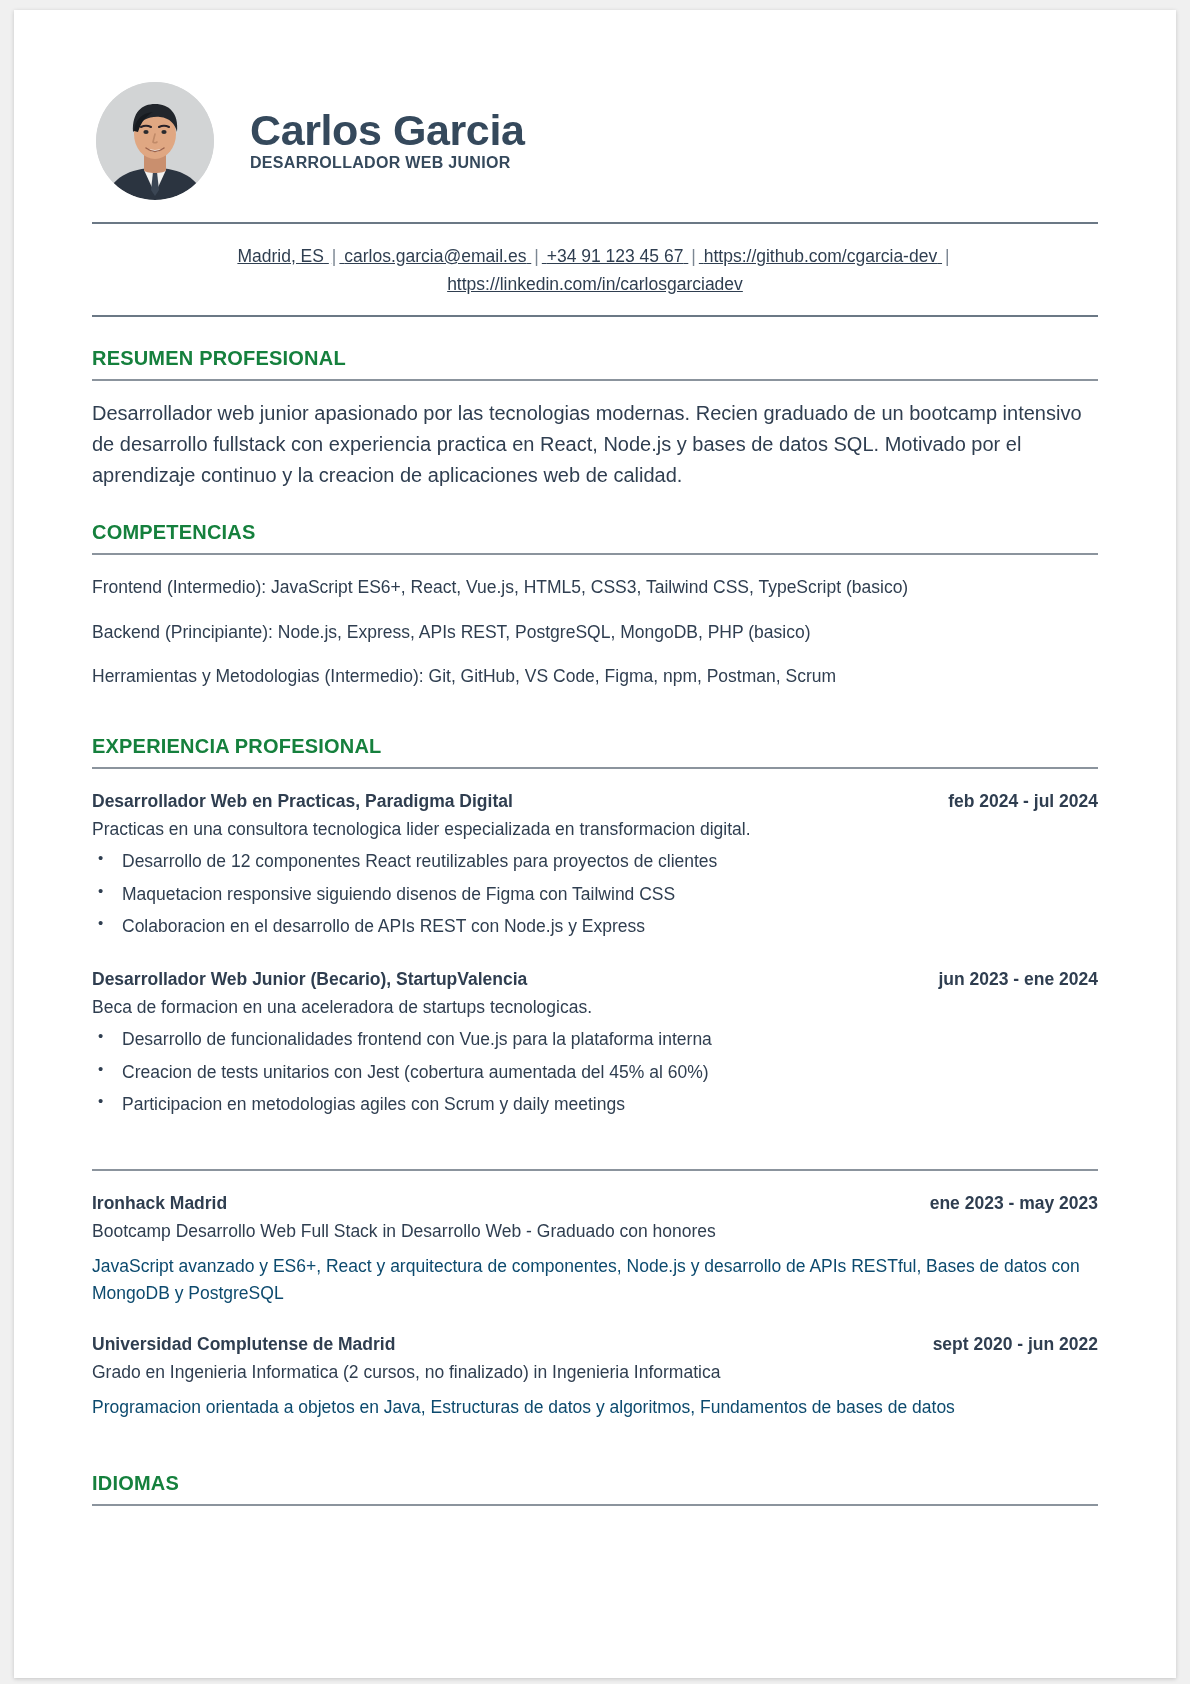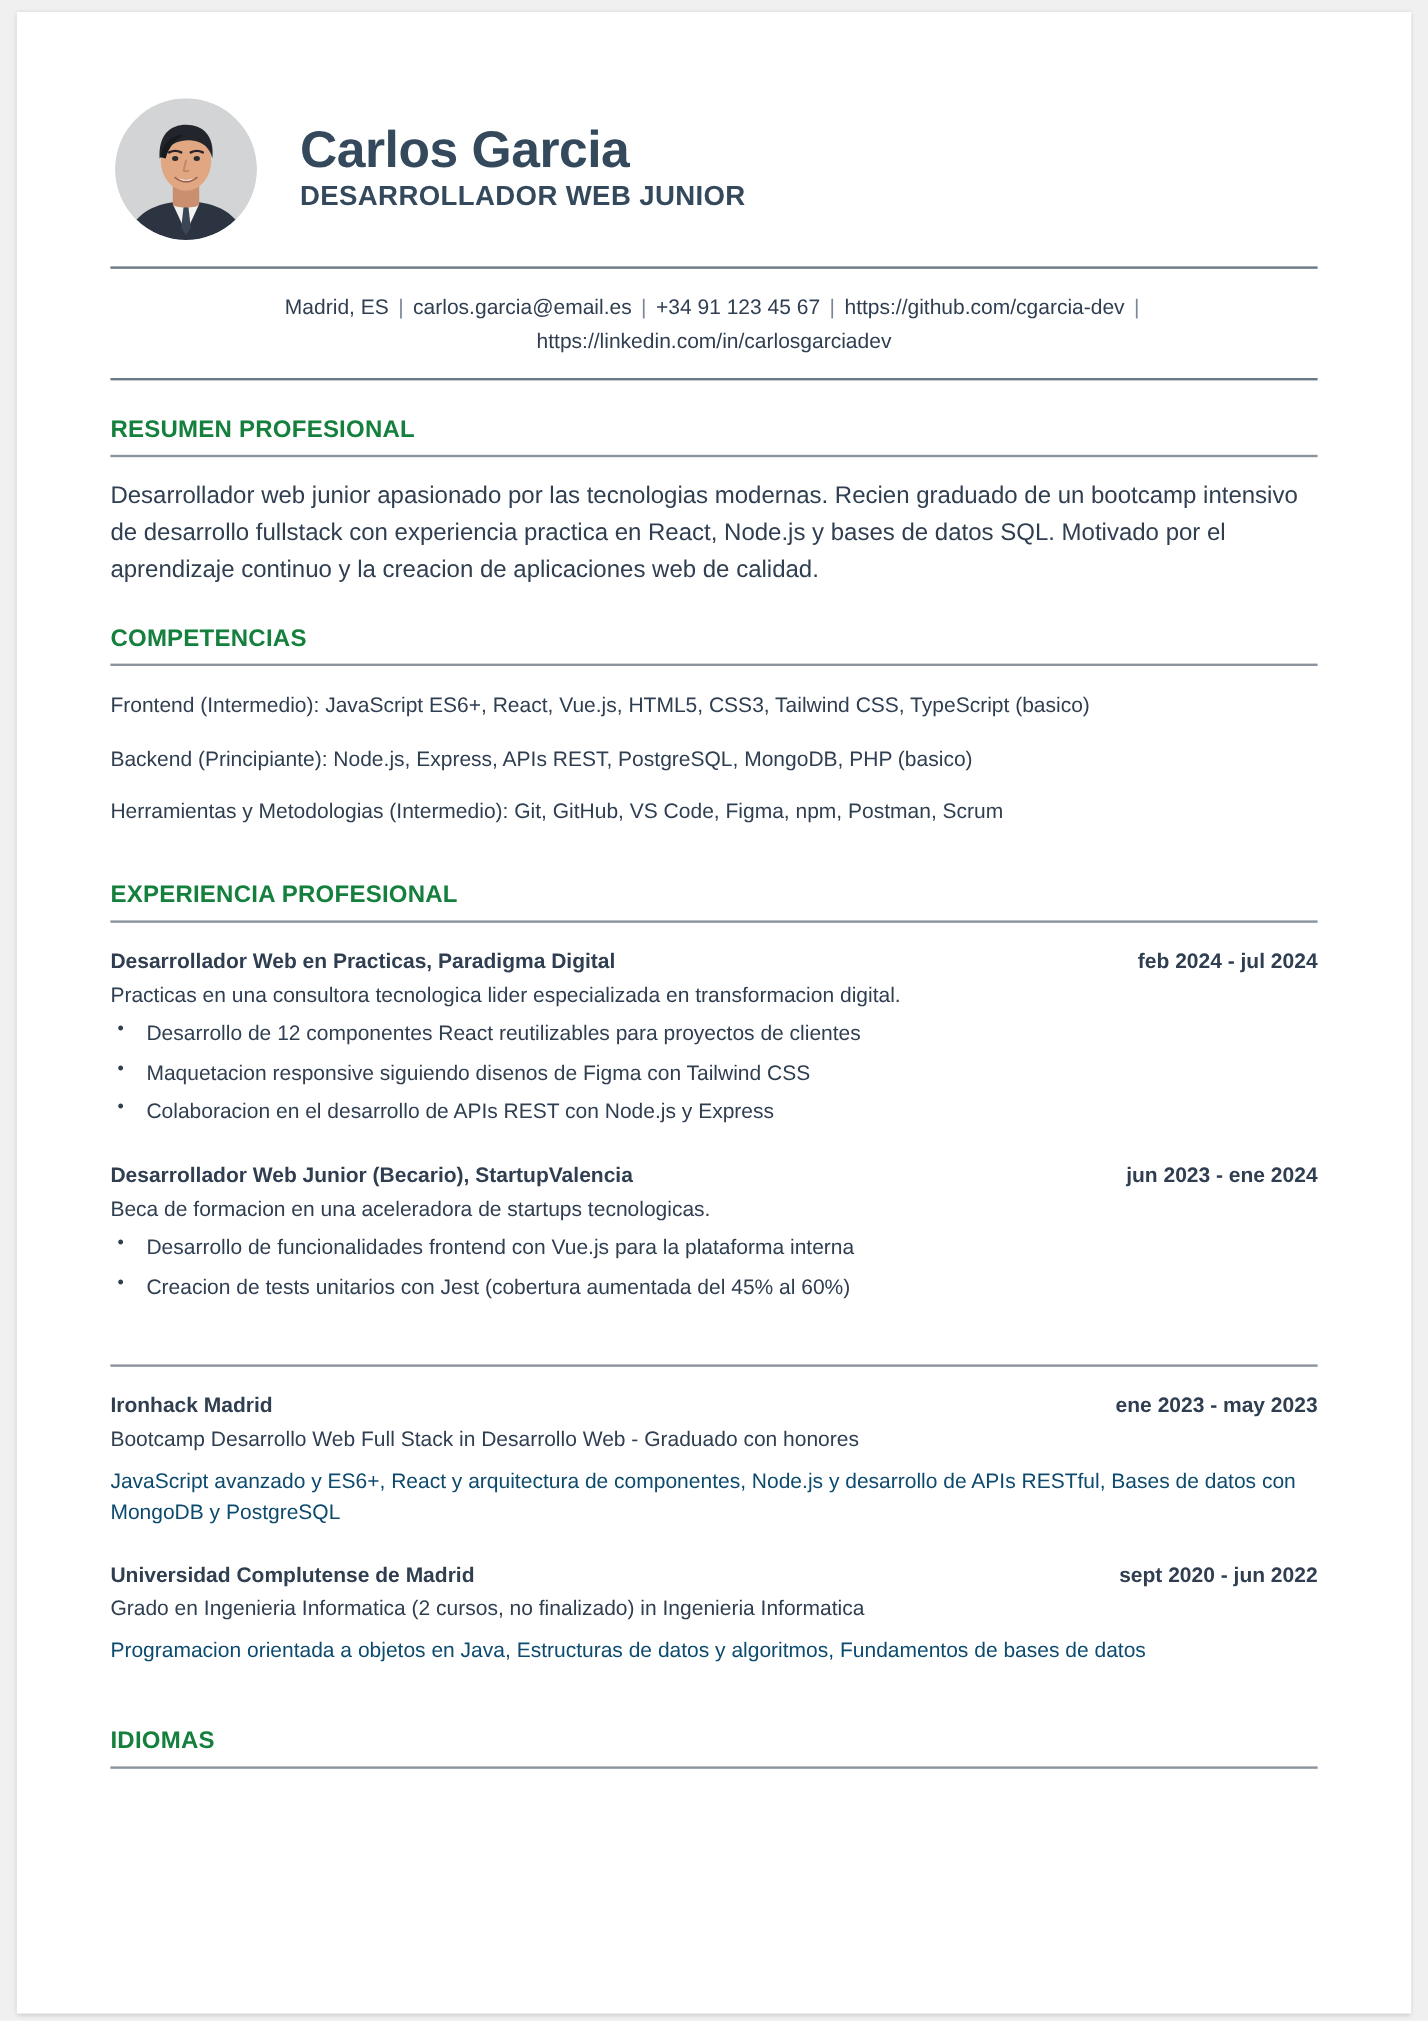--- a/index.html
+++ b/index.html
@@ -50,37 +50,38 @@
 
   .name {
     font-size: 43px;
     font-weight: bold;
     color: #35495c;
     letter-spacing: -0.4px;
     line-height: 1.12;
   }
 
   .job-title {
-    font-size: 23px;
+    font-size: 16px;
     font-weight: bold;
     color: #35495c;
     letter-spacing: 0.3px;
   }
 
   .rule-strong {
     border-top: 2px solid #6b7885;
     margin-top: 22px;
   }
 
   .contact {
     text-align: center;
     font-size: 17.5px;
     color: #2f3e50;
     line-height: 1.62;
     padding: 18px 34px 16px 34px;
+    text-decoration: underline;
   }
   .contact .sep { color: #7c8793; padding: 0 3px; }
 
   
   .section { margin-top: 30px; }
 
   .section-title {
     font-size: 20px;
     font-weight: bold;
     color: #15803d;
@@ -266,20 +267,21 @@
 
       <div class="entry" style="margin-top:30px">
         <div class="entry-head">
           <span class="entry-title">Desarrollador Web Junior (Becario), StartupValencia</span>
           <span class="entry-date">jun 2023 - ene 2024</span>
         </div>
         <div class="entry-sub">Beca de formacion en una aceleradora de startups tecnologicas.</div>
         <ul class="bullets">
           <li>Desarrollo de funcionalidades frontend con Vue.js para la plataforma interna</li>
           <li>Creacion de tests unitarios con Jest (cobertura aumentada del 45% al 60%)</li>
+          <li>Participacion en metodologias agiles con Scrum y daily meetings</li>
         </ul>
       </div>
     </div>
 
     <div class="section edu">
       <div class="rule-thin"></div>
 
       <div class="entry first">
         <div class="entry-head">
           <span class="entry-title">Ironhack Madrid</span>

